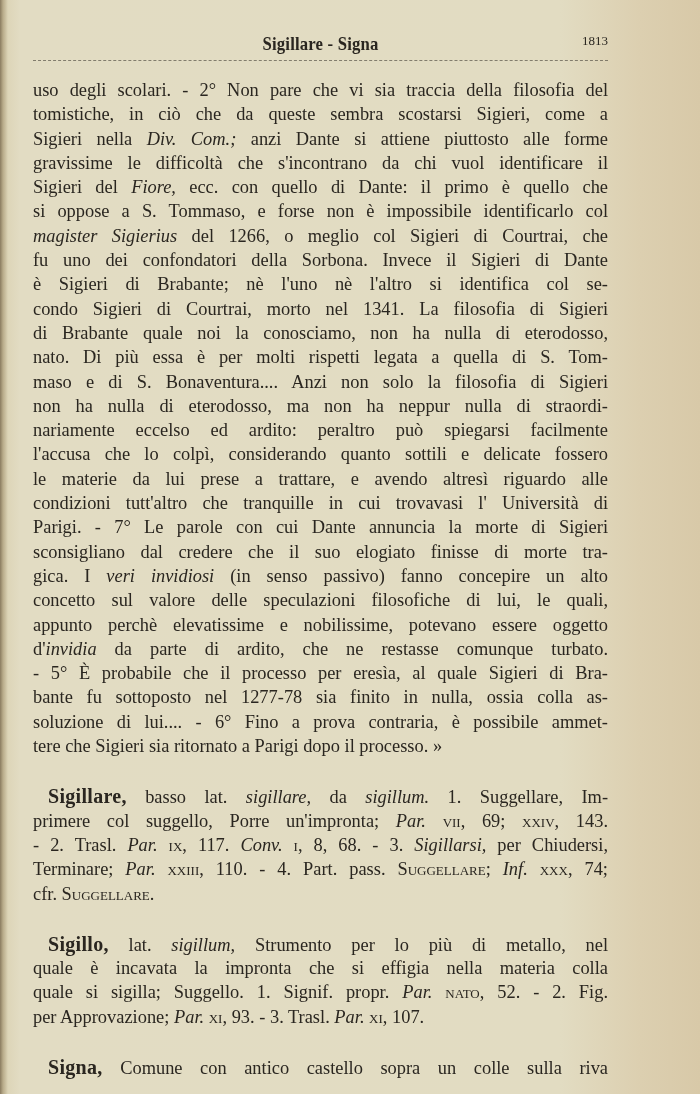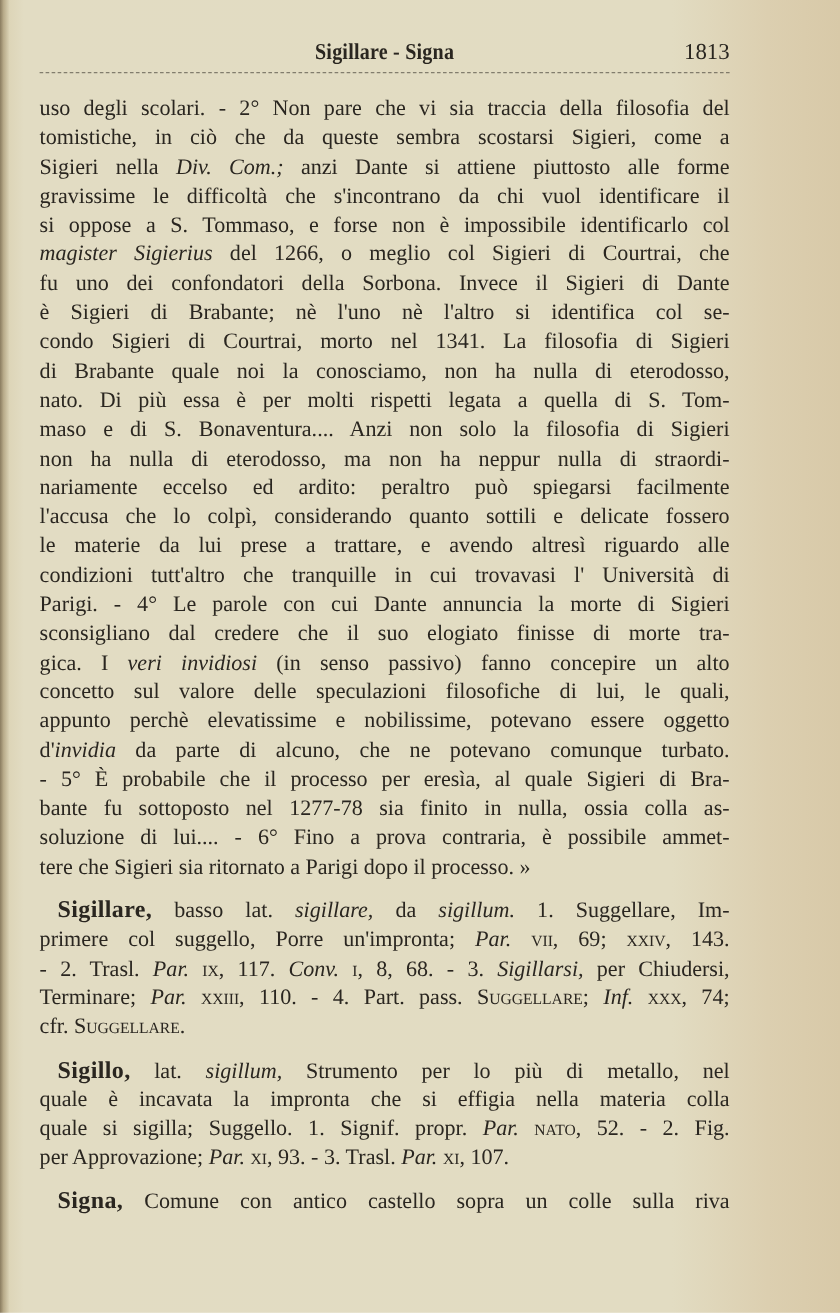--- a/index.html
+++ b/index.html
@@ -15,38 +15,38 @@
   }
   .header {
     position: absolute; top: 30px; left: 0; width: 575px; height: 30px;
   }
   .running-title {
     position: absolute; left: 0; right: 0; top: 3px; text-align: center;
     font-size: 19px; font-weight: bold; letter-spacing: 0.2px;
     transform: scaleX(0.88);
   }
   .page-number {
-    position: absolute; right: 0; top: 3px; font-size: 19px;
+    position: absolute; right: 0; top: 3px; font-size: 13px;
   }
   .rule {
     position: absolute; top: 60px; left: 0; width: 575px; height: 0;
     border-top: 1px dashed #5a554a; opacity: 0.7;
   }
   .body-text {
     position: absolute; top: 78px; left: 0; width: 575px;
     font-size: 18.4px; line-height: 24.3px;
     text-align: justify;
   }
   .line {
     display: block; white-space: nowrap;
     text-align: justify; text-align-last: justify;
     height: 24.3px;
   }
   .line.last { text-align-last: left; }
-  .entry { margin-top: 12px; }
+  .entry { margin-top: 26px; }
   .headword { font-weight: bold; font-size: 20px; letter-spacing: 0.3px; }
   .indent { padding-left: 15px; }
   i { font-style: italic; }
   .sc { font-variant: small-caps; }
 </style>
 </head>
 <body>
 
 <div class="page">
   <div class="header">
@@ -54,39 +54,40 @@
     <div class="page-number">1813</div>
   </div>
   <div class="rule"></div>
 
   <div class="body-text">
     <div id="continuation">
         <span class="line"><span>uso degli scolari. - 2° Non pare che vi sia traccia della filosofia del</span></span>
         <span class="line"><span>tomistiche, in ciò che da queste sembra scostarsi Sigieri, come a</span></span>
         <span class="line"><span>Sigieri nella </span><i>Div. Com.;</i><span> anzi Dante si attiene piuttosto alle forme</span></span>
         <span class="line"><span>gravissime le difficoltà che s'incontrano da chi vuol identificare il</span></span>
+        <span class="line"><span>Sigieri del </span><i>Fiore,</i><span> ecc. con quello di Dante: il primo è quello che</span></span>
         <span class="line"><span>si oppose a S. Tommaso, e forse non è impossibile identificarlo col</span></span>
         <span class="line"><i>magister Sigierius</i><span> del 1266, o meglio col Sigieri di Courtrai, che</span></span>
         <span class="line"><span>fu uno dei confondatori della Sorbona. Invece il Sigieri di Dante</span></span>
         <span class="line"><span>è Sigieri di Brabante; nè l'uno nè l'altro si identifica col se-</span></span>
         <span class="line"><span>condo Sigieri di Courtrai, morto nel 1341. La filosofia di Sigieri</span></span>
         <span class="line"><span>di Brabante quale noi la conosciamo, non ha nulla di eterodosso,</span></span>
         <span class="line"><span>nato. Di più essa è per molti rispetti legata a quella di S. Tom-</span></span>
         <span class="line"><span>maso e di S. Bonaventura.... Anzi non solo la filosofia di Sigieri</span></span>
         <span class="line"><span>non ha nulla di eterodosso, ma non ha neppur nulla di straordi-</span></span>
         <span class="line"><span>nariamente eccelso ed ardito: peraltro può spiegarsi facilmente</span></span>
         <span class="line"><span>l'accusa che lo colpì, considerando quanto sottili e delicate fossero</span></span>
         <span class="line"><span>le materie da lui prese a trattare, e avendo altresì riguardo alle</span></span>
         <span class="line"><span>condizioni tutt'altro che tranquille in cui trovavasi l' Università di</span></span>
-        <span class="line"><span>Parigi. - 4° Le parole con cui Dante annuncia la morte di Sigieri</span></span>
+        <span class="line"><span>Parigi. - 7° Le parole con cui Dante annuncia la morte di Sigieri</span></span>
         <span class="line"><span>sconsigliano dal credere che il suo elogiato finisse di morte tra-</span></span>
         <span class="line"><span>gica. I </span><i>veri invidiosi</i><span> (in senso passivo) fanno concepire un alto</span></span>
         <span class="line"><span>concetto sul valore delle speculazioni filosofiche di lui, le quali,</span></span>
         <span class="line"><span>appunto perchè elevatissime e nobilissime, potevano essere oggetto</span></span>
-        <span class="line"><span>d'</span><i>invidia</i><span> da parte di alcuno, che ne potevano comunque turbato.</span></span>
+        <span class="line"><span>d'</span><i>invidia</i><span> da parte di ardito, che ne restasse comunque turbato.</span></span>
         <span class="line"><span>- 5° È probabile che il processo per eresìa, al quale Sigieri di Bra-</span></span>
         <span class="line"><span>bante fu sottoposto nel 1277-78 sia finito in nulla, ossia colla as-</span></span>
         <span class="line"><span>soluzione di lui.... - 6° Fino a prova contraria, è possibile ammet-</span></span>
         <span class="line last"><span>tere che Sigieri sia ritornato a Parigi dopo il processo. »</span></span>
       </div>
     <div id="entries">
         <div class="entry">
           <span class="line indent"><span class="headword">Sigillare,</span><span> basso lat. </span><i>sigillare,</i><span> da </span><i>sigillum.</i><span> 1. Suggellare, Im-</span></span>
           <span class="line"><span>primere col suggello, Porre un'impronta; </span><i>Par.</i><span> </span><span class="sc">vii</span><span>, 69; </span><span class="sc">xxiv</span><span>, 143.</span></span>
           <span class="line"><span>- 2. Trasl. </span><i>Par.</i><span> </span><span class="sc">ix</span><span>, 117. </span><i>Conv.</i><span> </span><span class="sc">i</span><span>, 8, 68. - 3. </span><i>Sigillarsi,</i><span> per Chiudersi,</span></span>

